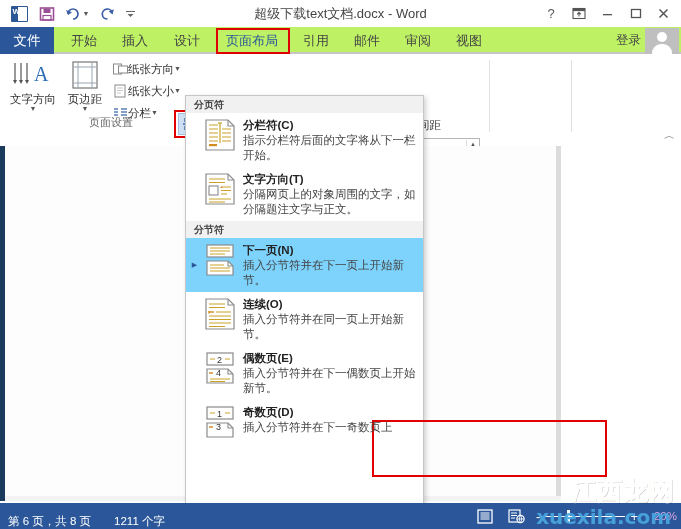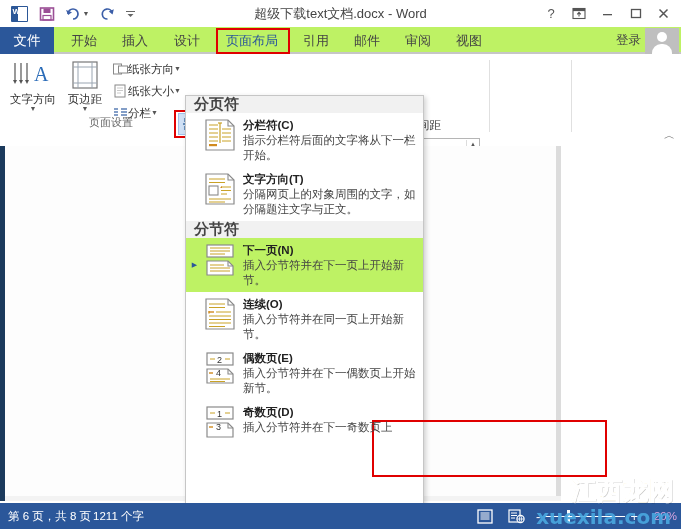--- a/index.html
+++ b/index.html
@@ -62,32 +62,32 @@
 
   
   .docarea{position:absolute;left:0;top:146px;width:681px;height:355px;background:#f3f3f3;}
   .leftstripe{position:absolute;left:0;top:146px;width:5px;height:355px;background:#1b3a5c;}
   .page{position:absolute;left:5px;top:146px;width:551px;height:350px;background:#fdfdfd;}
   .page-sh{position:absolute;left:556px;top:146px;width:5px;height:350px;background:#dcdcdc;}
   .rightpanel{position:absolute;left:561px;top:146px;width:120px;height:355px;background:#ffffff;}
 
   
   .menu{position:absolute;left:185px;top:95px;width:237px;height:434px;background:#fff;border:1px solid #c6c6c6;box-shadow:2px 2px 5px rgba(0,0,0,.18);}
-  .menu-head{height:17px;background:#f1f1f1;display:flex;align-items:center;padding-left:8px;font-size:15px;color:#444;font-weight:bold;}
+  .menu-head{height:17px;background:#f1f1f1;display:flex;align-items:center;padding-left:8px;font-size:10px;color:#444;font-weight:bold;}
   .mi{position:relative;display:flex;padding:5px 6px 5px 4px;}
-  .mi.sel{background:#bef264;}
+  .mi.sel{background:#7dd3fc;}
   .mi .arrow{width:9px;flex:0 0 9px;display:flex;align-items:center;justify-content:center;color:#2b579a;font-size:7px;}
   .mi .mic{flex:0 0 42px;display:flex;align-items:flex-start;justify-content:center;padding-top:1px;}
   .mi .txt{flex:1;padding-left:2px;}
   .mi .t1{font-size:11.5px;color:#222;font-weight:bold;line-height:14px;}
   .mi .t2{font-size:11.5px;color:#444;line-height:14.5px;margin-top:1px;}
 
   
   .status{position:absolute;left:0;bottom:0;width:681px;height:26px;background:#2b579a;color:#fff;}
-  .st-left{position:absolute;left:8px;top:0;height:26px;display:flex;align-items:center;gap:2px;font-size:11.5px;}
+  .st-left{position:absolute;left:8px;top:0;height:26px;display:flex;align-items:flex-end;gap:23px;font-size:11.5px;}
   .st-right{position:absolute;right:4px;top:0;height:26px;display:flex;align-items:center;gap:9px;}
   .viewbtn{width:22px;height:18px;display:flex;align-items:center;justify-content:center;}
   .zoomslider{display:flex;align-items:center;gap:5px;}
   .zs-track{width:80px;height:1px;background:#fff;position:relative;}
   .zs-thumb{position:absolute;left:22px;top:-6px;width:3px;height:13px;background:#fff;}
   .zoomval{font-size:11.5px;color:#d9a6e0;min-width:30px;text-align:right;}
 
   
   .wm1{position:absolute;right:6px;bottom:22px;font-size:25px;font-weight:bold;color:#f2c200;letter-spacing:1px;
        -webkit-text-stroke:1.2px #ffffff;text-shadow:1px 1px 0 rgba(0,0,0,.25);pointer-events:none;}

